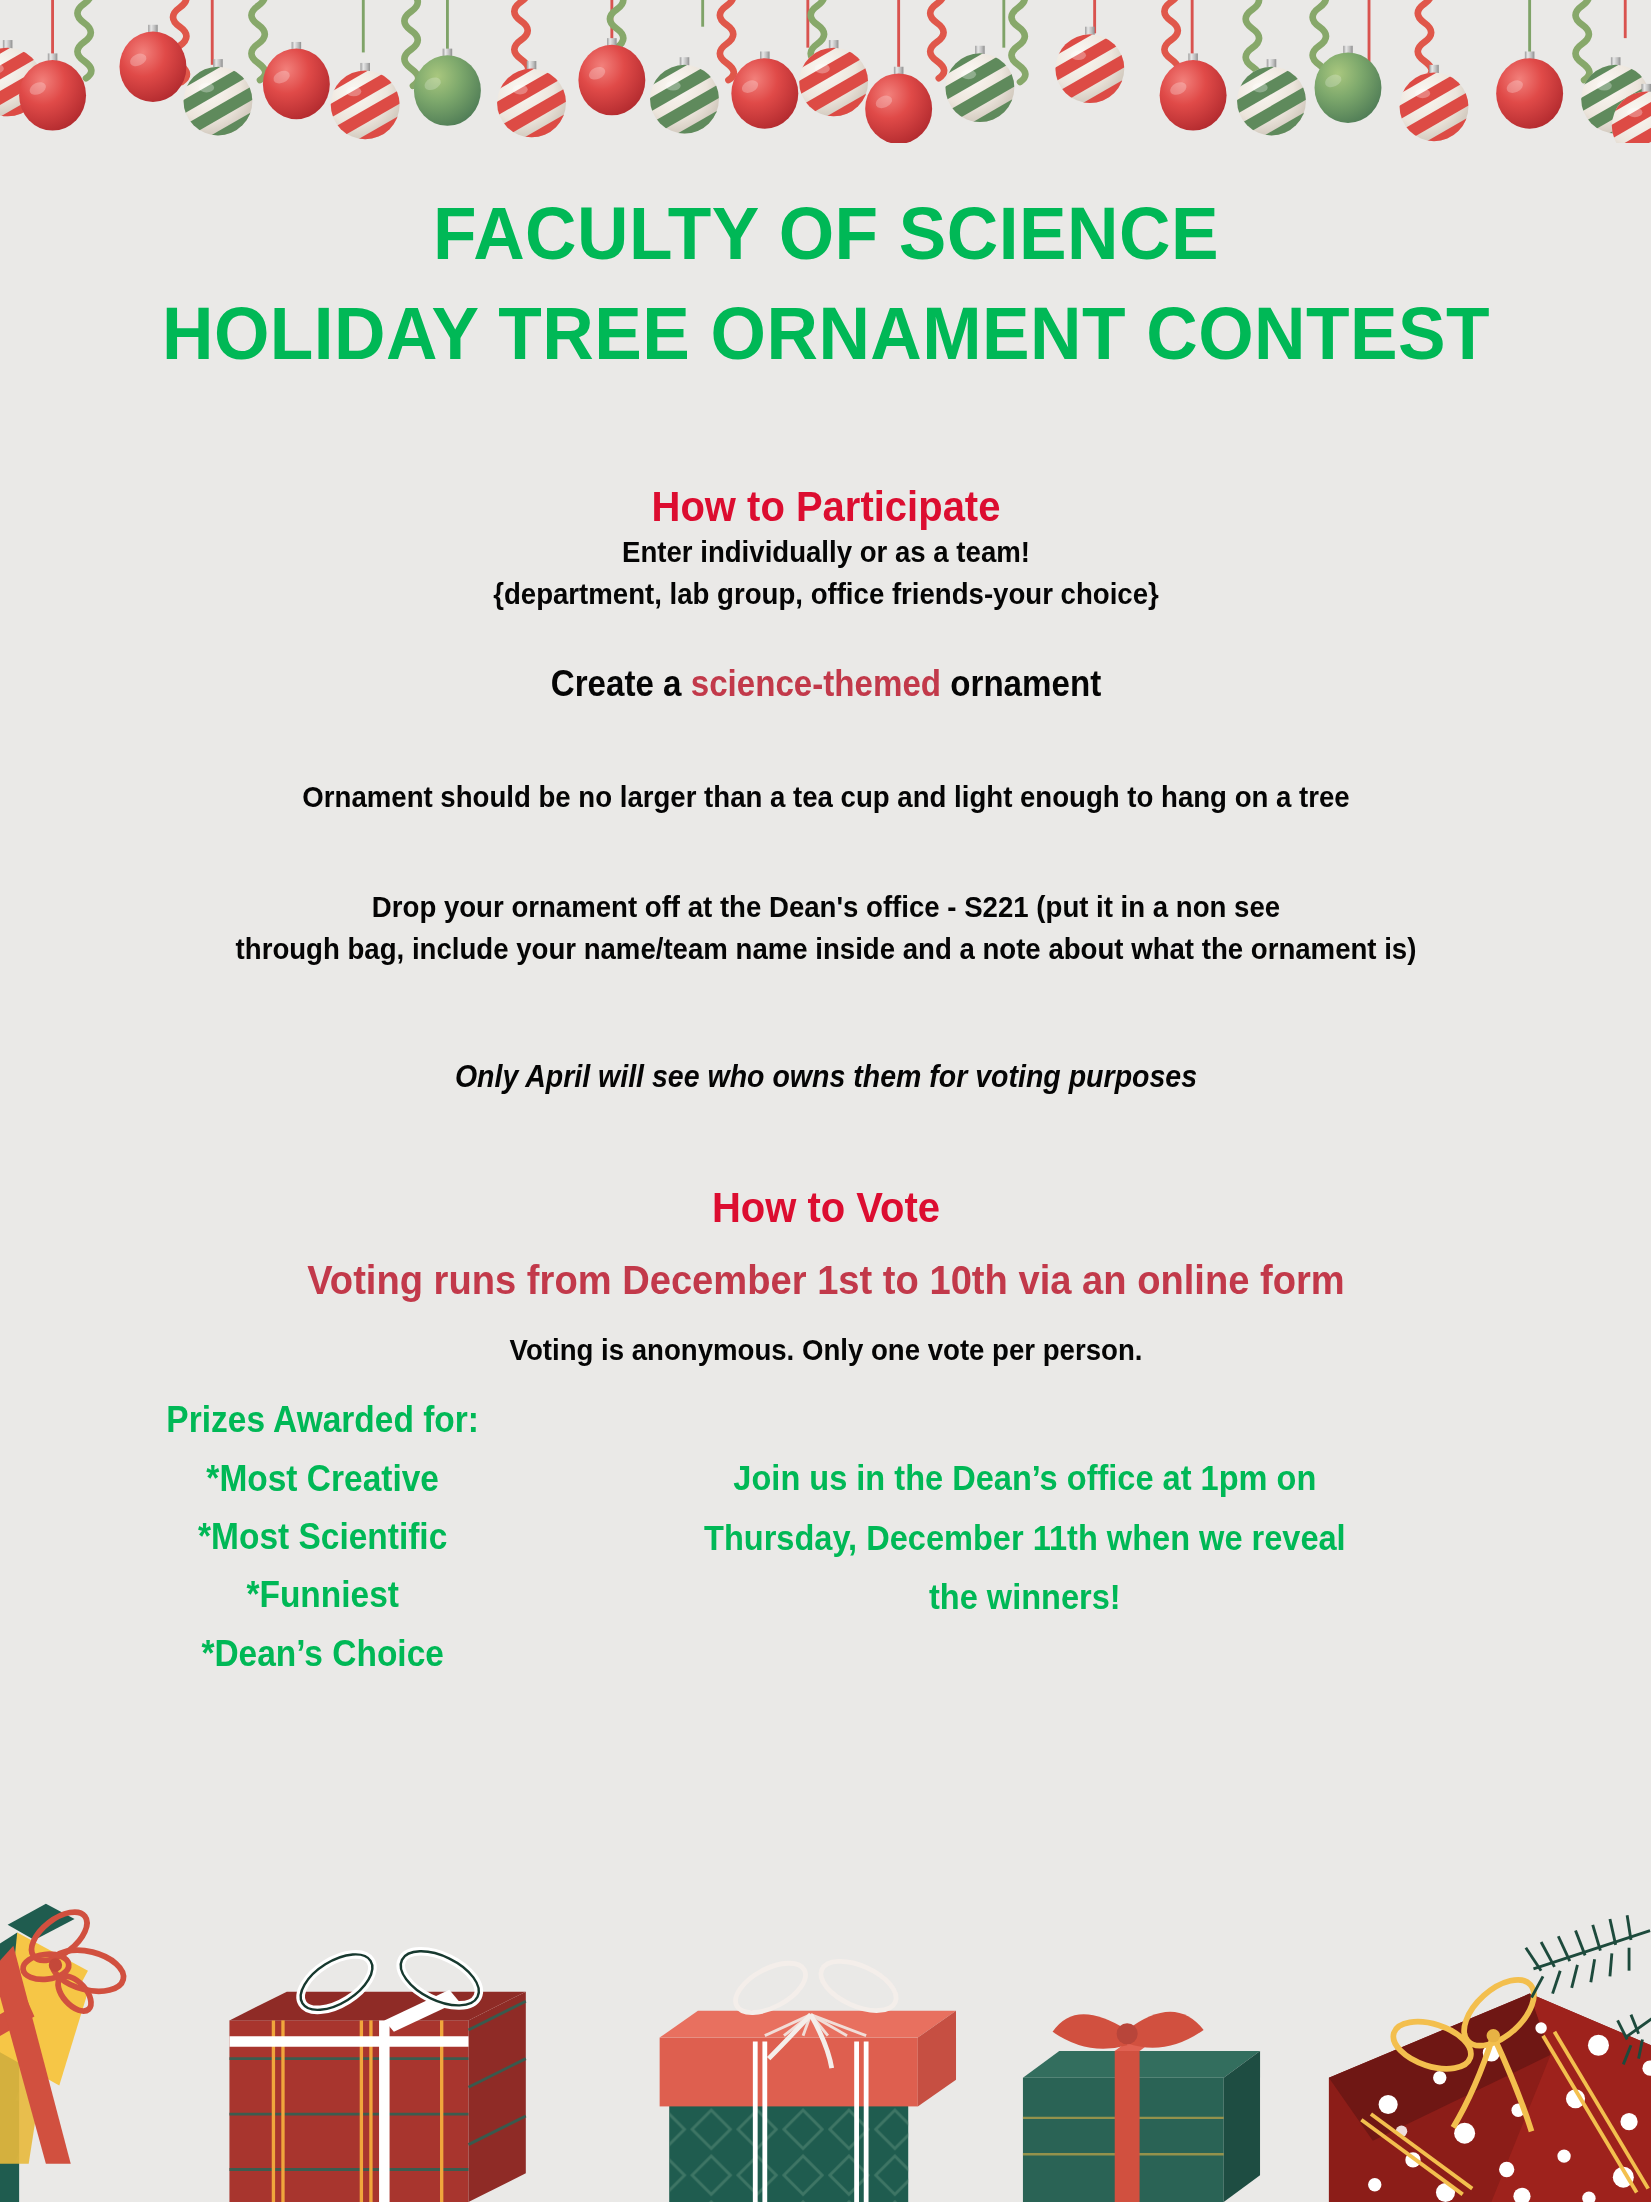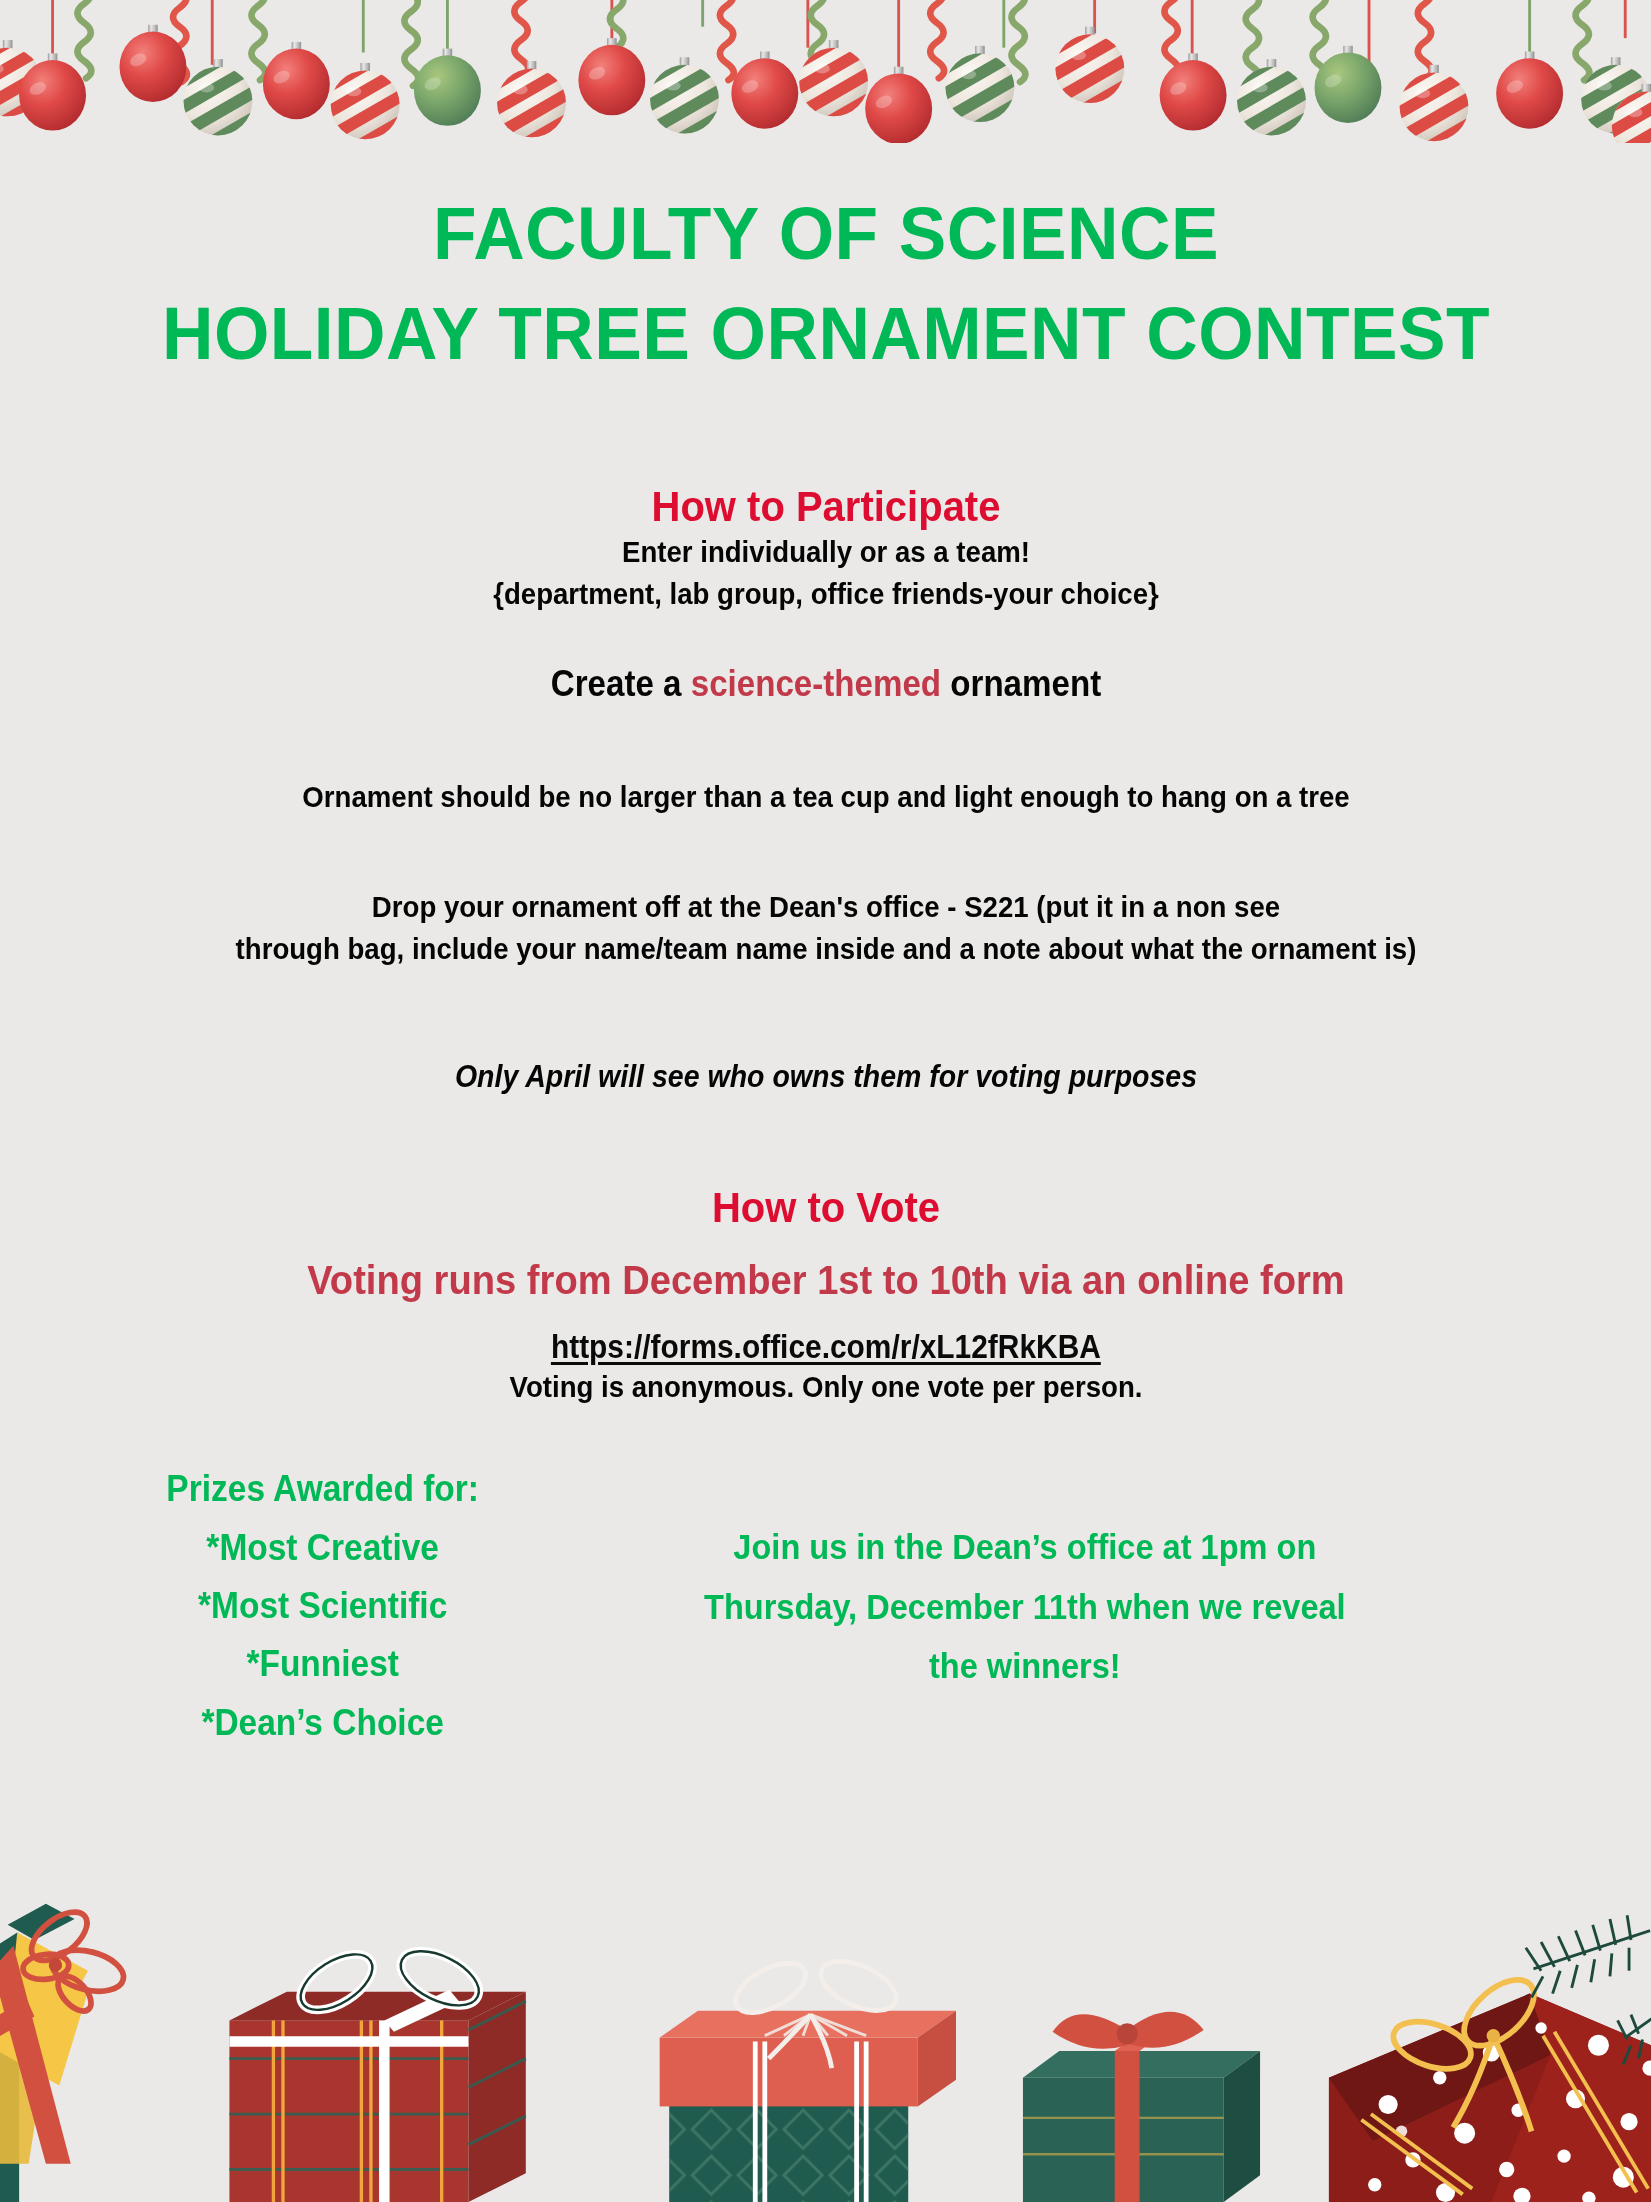--- a/index.html
+++ b/index.html
@@ -102,21 +102,21 @@
   }
 
   .spacer-sm { height: 25px; }
   .spacer-md { height: 42px; }
   .spacer-lg { height: 59px; }
 
   
   .columns {
     display: flex;
     width: 1526px;
-    margin-top: 52px;
+    margin-top: 20px;
   }
   .col-left {
     width: 669px;
     text-align: center;
     padding-left: 29px;
     box-sizing: border-box;
   }
   .col-right {
     width: 983px;
     text-align: center;
@@ -312,21 +312,20 @@
     <div class="spacer-sm"></div>
 
     <div class="section-head">How to Vote</div>
 
     <div class="spacer-sm"></div>
 
     <div class="vote-big">Voting runs from December 1st to 10th via an online form</div>
 
     <div class="spacer-sm"></div>
 
-    <div><a class="url-line" href="#">https://forms.office.com/r/xL12fRkKBA</a></div>
 
     <div class="body-line">Voting is anonymous. Only one vote per person.</div>
 
     <div class="columns">
       <div class="col-left">
         <div class="green-line">Prizes Awarded for:</div>
         <div class="green-line">*Most Creative</div>
         <div class="green-line">*Most Scientific</div>
         <div class="green-line">*Funniest</div>
         <div class="green-line">*Dean’s Choice</div>

